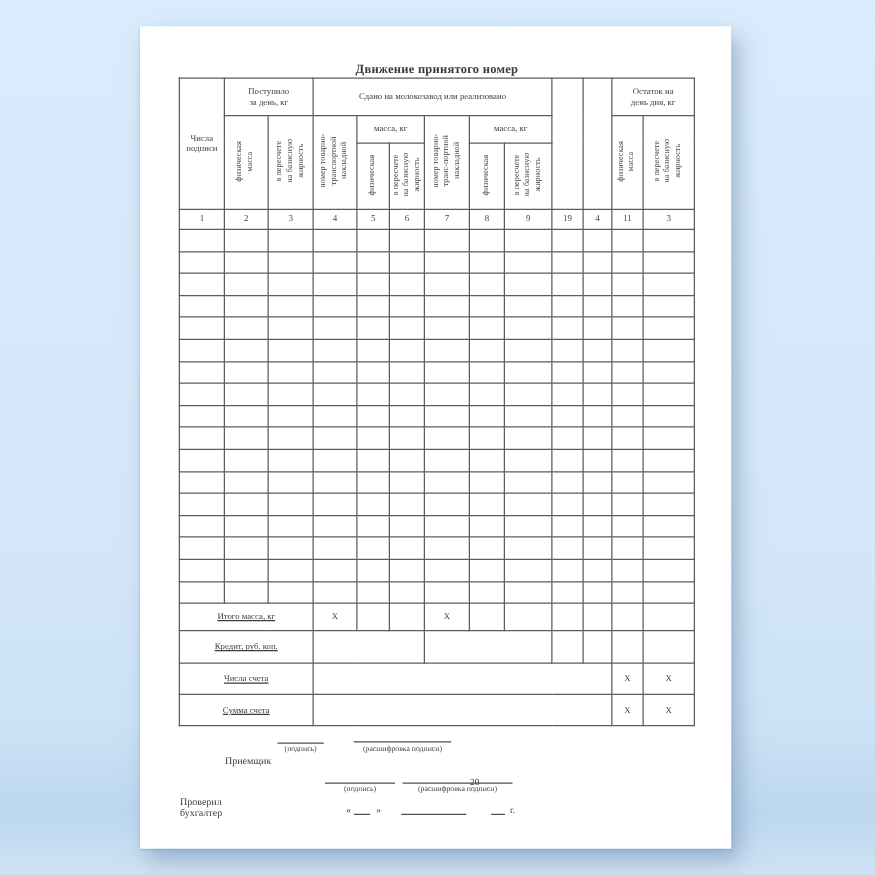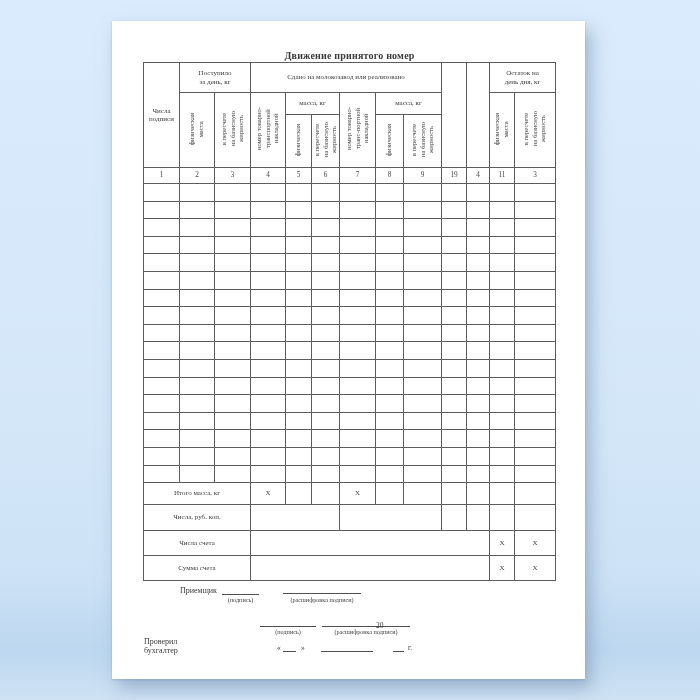--- a/index.html
+++ b/index.html
@@ -40,21 +40,21 @@
     transform:rotate(180deg);
     white-space:pre-line;
     font-size:6.6px;line-height:1.3;
     max-height:72px;
   }
   tr.trow{height:22px;}
   tr.srow{height:26px;}
   tr.drow{height:25px;}
   td.lbl{
     border:none;text-align:left;padding-left:9px;
-    font-size:7.6px;white-space:nowrap;color:#3d3d3d;
+    font-size:7.6px;white-space:nowrap;color:#3d3d3d;text-decoration:underline;
   }
   td.xcell{font-size:7.4px;color:#3d3d3d;}
   .sig-label{position:absolute;font-size:8px;line-height:8.5px;white-space:pre-line;}
   .uline{position:absolute;height:0;border-top:1px solid #4f4f4f;}
   .caption{position:absolute;font-size:6.2px;text-align:center;white-space:nowrap;color:#444;}
   .datefrag{position:absolute;font-size:7.5px;color:#3d3d3d;}
 </style>
 </head>
 <body>
 
@@ -404,21 +404,21 @@
           <td></td>
           <td class="xcell">Х</td>
           <td></td>
           <td></td>
           <td></td>
           <td></td>
           <td></td>
           <td></td>
         </tr>
         <tr class="srow">
-          <td class="lbl" colspan="3">Числа, руб. коп.</td>
+          <td class="lbl" colspan="3">Кредит, руб. коп.</td>
           <td colspan="3"></td>
           <td colspan="3"></td>
           <td></td>
           <td></td>
           <td></td>
           <td></td>
         </tr>
         <tr class="drow">
           <td class="lbl" colspan="3">Числа счета</td>
           <td colspan="8"></td>
@@ -428,21 +428,21 @@
         <tr class="drow">
           <td class="lbl" colspan="3">Сумма счета</td>
           <td colspan="8"></td>
           <td class="xcell">Х</td>
           <td class="xcell">Х</td>
         </tr>
       </tbody>
     </table>
 
     <div>
-      <div class="sig-label" style="left:32px;top:566px;padding-left:36px;">Приемщик</div>
+      <div class="sig-label" style="left:32px;top:584px;padding-left:36px;">Приемщик</div>
       <div class="uline" style="left:110px;top:573px;width:37px;"></div>
       <div class="caption" style="left:92px;top:575px;width:73px;">(подпись)</div>
       <div class="uline" style="left:171px;top:572px;width:78px;"></div>
       <div class="caption" style="left:160px;top:575px;width:100px;">(расшифровка подписи)</div>
 
       <div class="sig-label" style="left:32px;top:617px;">Проверил
 бухгалтер</div>
       <div class="uline" style="left:148px;top:605px;width:56px;"></div>
       <div class="caption" style="left:133px;top:607px;width:86px;">(подпись)</div>
       <div class="uline" style="left:210px;top:605px;width:88px;"></div>

